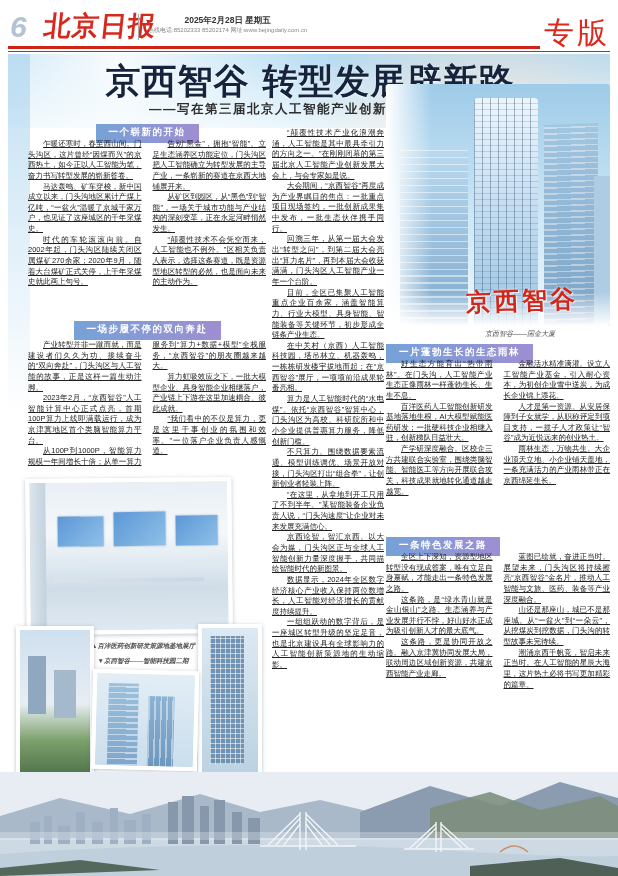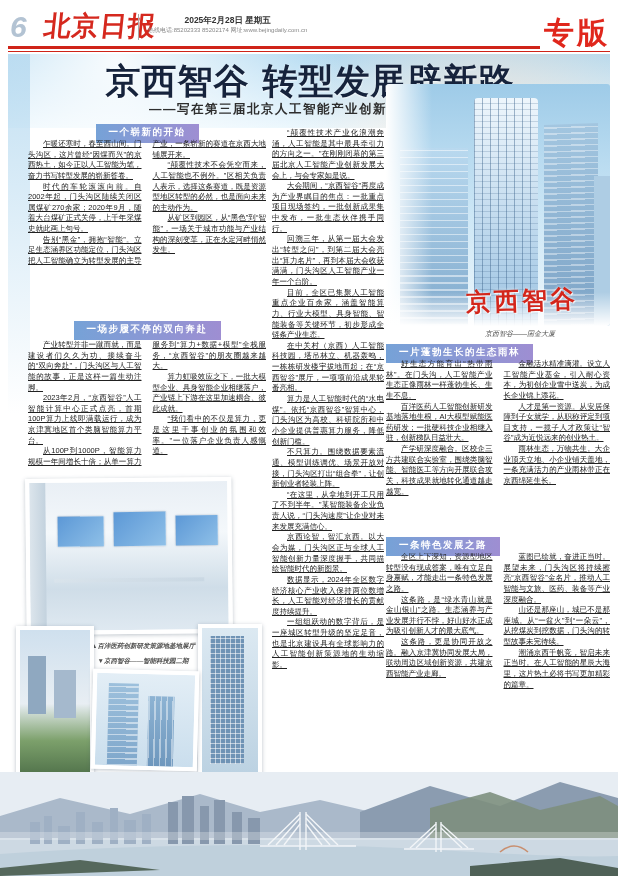--- a/index.html
+++ b/index.html
@@ -10,21 +10,21 @@
   .abs{position:absolute;}
 
   
   .page-num{left:10px;top:10px;font-size:30px;font-weight:bold;color:#b3c3d3;font-style:italic;}
   .logo{left:44px;top:8px;font-size:27px;font-weight:900;color:#d5281e;
         font-family:"DejaVu Serif",serif;transform:skewX(-6deg);letter-spacing:1px;}
   .hdr-divider{left:138px;top:14px;width:1px;height:26px;background:#aaaaaa;}
   .date-block{left:148px;top:15px;line-height:1.2;}
   .date-line{font-size:8.5px;font-weight:bold;color:#333333;text-align:center;}
   .contact-line{font-size:6px;color:#888888;margin-top:2px;}
-  .edition{left:544px;top:13px;font-size:30px;font-weight:700;color:#e0271c;letter-spacing:3px;}
+  .edition{left:544px;top:13px;font-size:30px;font-weight:400;color:#e0271c;letter-spacing:3px;}
   .rule-thick{left:8px;top:46px;width:532px;height:3px;background:#cf2318;}
   .rule-thin{left:8px;top:51px;width:602px;height:1px;background:#cf2318;}
 
   
   .banner{left:8px;top:54px;width:602px;height:74px;
     background:
       radial-gradient(circle at 18% 10%, rgba(255,255,255,.9), rgba(255,255,255,0) 45%),
       radial-gradient(circle at 80% 90%, rgba(255,230,210,.55), rgba(255,255,255,0) 40%),
       linear-gradient(180deg,#aed8f1,#e9f6fd);}
   .left-strip{left:8px;top:54px;width:22px;height:360px;
@@ -156,24 +156,25 @@
 </div>
 <div class="abs pill-row pill-row-3">
   <span class="pill">一片蓬勃生长的生态雨林</span>
 </div>
 <div class="abs pill-row pill-row-4">
   <span class="pill">一条特色发展之路</span>
 </div>
 
 <div class="abs txt twocol region-s1">
     <p class="para">乍暖还寒时，春至西山间。门头沟区，这片曾经“因煤而兴”的京西热土，如今正以人工智能为笔，奋力书写转型发展的崭新答卷。</p>
+    <p class="para">马达轰鸣、矿车穿梭，新中国成立以来，门头沟地区累计产煤上亿吨，“一盆火”温暖了京城千家万户，也见证了这座城区的千年采煤史。</p>
     <p class="para">时代的车轮滚滚向前。自2002年起，门头沟区陆续关闭区属煤矿270余家；2020年9月，随着大台煤矿正式关停，上千年采煤史就此画上句号。</p>
     <p class="para">告别“黑金”，拥抱“智能”。立足生态涵养区功能定位，门头沟区把人工智能确立为转型发展的主导产业，一条崭新的赛道在京西大地铺展开来。</p>
+    <p class="para">从矿区到园区，从“黑色”到“智能”，一场关于城市功能与产业结构的深刻变革，正在永定河畔悄然发生。</p>
     <p class="para">“颠覆性技术不会凭空而来，人工智能也不例外。”区相关负责人表示，选择这条赛道，既是资源型地区转型的必然，也是面向未来的主动作为。</p>
-    <p class="para">从矿区到园区，从“黑色”到“智能”，一场关于城市功能与产业结构的深刻变革，正在永定河畔悄然发生。</p>
   </div>
 <div class="abs txt twocol region-s2">
     <p class="para">产业转型并非一蹴而就，而是建设者们久久为功、接续奋斗的“双向奔赴”，门头沟区与人工智能的故事，正是这样一篇生动注脚。</p>
     <p class="para">2023年2月，“京西智谷”人工智能计算中心正式点亮，首期100P算力上线即满载运行，成为京津冀地区首个类脑智能算力平台。</p>
     <p class="para">从100P到1000P，智能算力规模一年间增长十倍；从单一算力服务到“算力+数据+模型”全栈服务，“京西智谷”的朋友圈越来越大。</p>
     <p class="para">算力虹吸效应之下，一批大模型企业、具身智能企业相继落户，产业链上下游在这里加速耦合、彼此成就。</p>
     <p class="para">“我们看中的不仅是算力，更是这里干事创业的氛围和效率。”一位落户企业负责人感慨道。</p>
   </div>
 <div class="abs txt region-mid">
     <p class="para">“颠覆性技术产业化浪潮奔涌，人工智能是其中最具牵引力的方向之一。”在刚刚闭幕的第三届北京人工智能产业创新发展大会上，与会专家如是说。</p>

